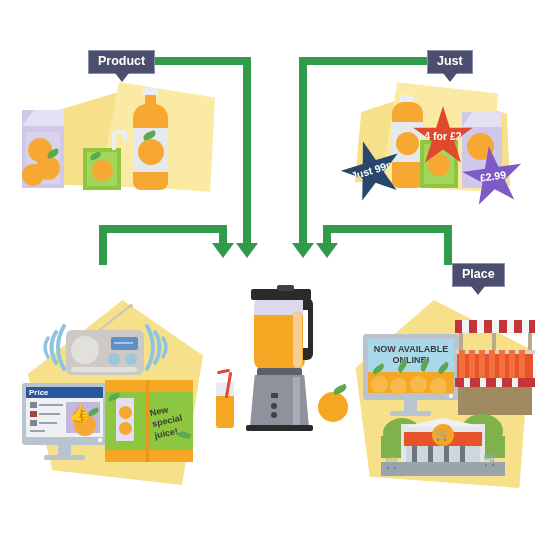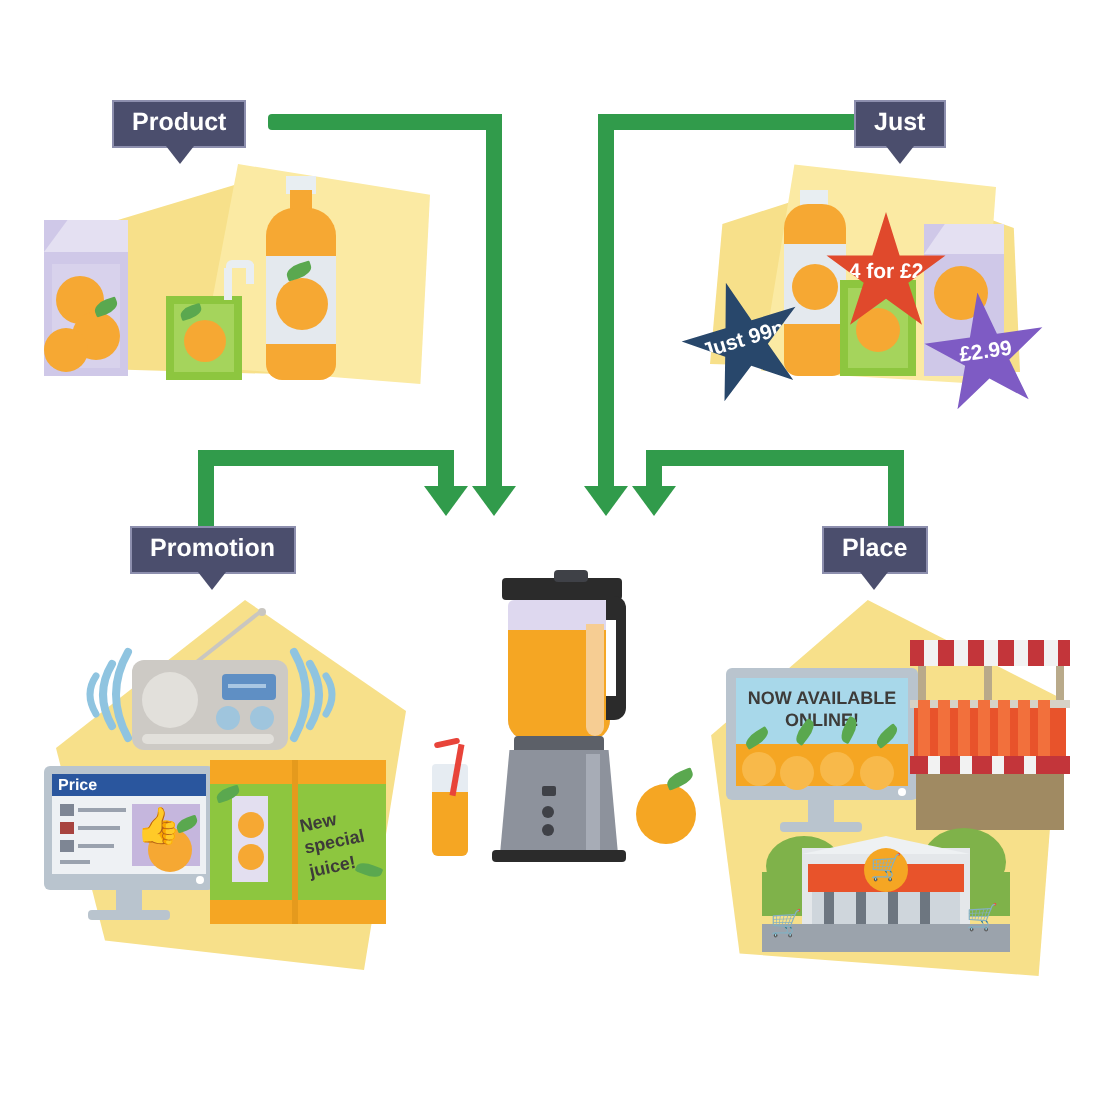--- a/index.html
+++ b/index.html
@@ -352,34 +352,30 @@
               border-radius:0 0 3px 3px;"></div>
   <div class="rect" style="left:227px; top:372px; width:3px; height:26px; background:#e8443a;
               transform:rotate(10deg);"></div>
   <div class="rect" style="left:217px; top:370px; width:13px; height:3px; background:#e8443a;
               border-radius:2px; transform:rotate(-12deg);"></div>
 
   <div class="circ" style="left:318px; top:392px; width:30px; height:30px; background:#f5a623;"></div>
   <div class="rect" style="left:333px; top:386px; width:14px; height:7px; background:#5aa84f;
               border-radius:60% 10% 60% 10%; transform:rotate(-22deg);"></div>
 
-  <div class="tag" style="left:56px; top:50px;">
+  <div class="tag" style="left:88px; top:50px;">
     <span>Product</span>
     <span class="pointer-down"></span>
   </div>
 
   <div class="tag" style="left:427px; top:50px;">
     <span>Just</span>
     <span class="pointer-down"></span>
   </div>
 
-  <div class="tag" style="left:65px; top:263px;">
-    <span>Promotion</span>
-    <span class="pointer-down"></span>
-  </div>
-
-  <div class="tag" style="left:411px; top:263px;">
+
+  <div class="tag" style="left:452px; top:263px;">
     <span>Place</span>
     <span class="pointer-down"></span>
   </div>
 
 
 </div>
 
 </body></html>

